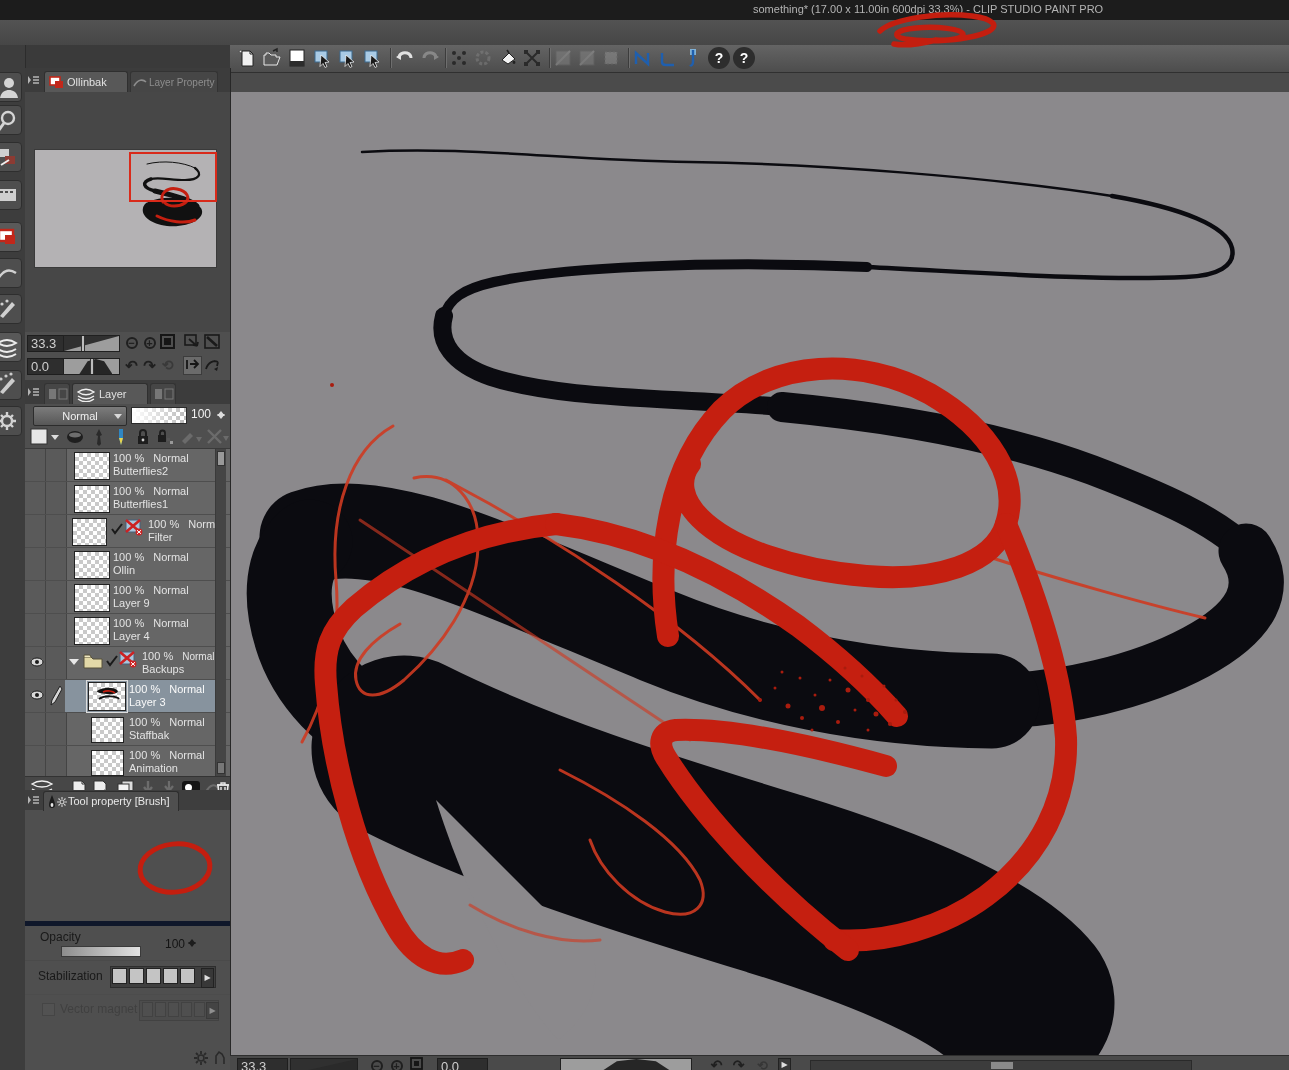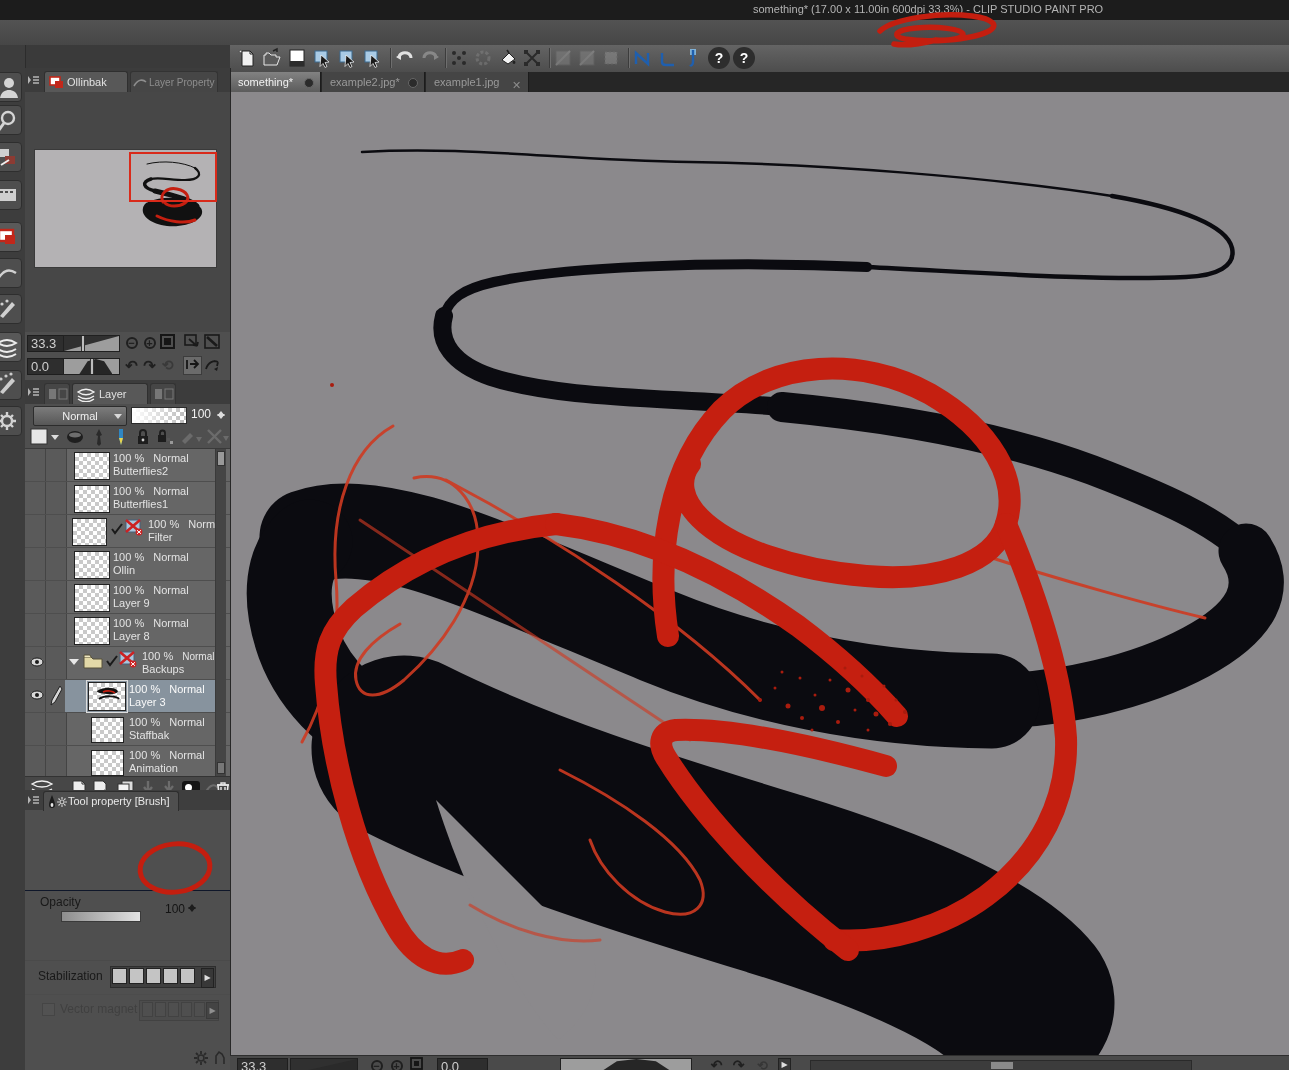--- a/index.html
+++ b/index.html
@@ -256,34 +256,20 @@
           <circle cx="18" cy="3" r="1.6" fill="#ccc"></circle>
         </svg></div>
     <div class="stub" style="top:361px"><svg viewBox="0 0 28 28">
           <circle cx="14" cy="14" r="5" fill="none" stroke="#d2d2d2" stroke-width="2.4"></circle>
           <g stroke="#d2d2d2" stroke-width="2.4">
             <path d="M14 5v4M14 19v4M5 14h4M19 14h4M8 8l3 3M20 8l-3 3M8 20l3-3M20 20l-3-3"></path>
           </g>
         </svg></div>
   </div>
 
-  <div class="abs tabbar">
-    <div class="abs doctab active" style="left:0;width:91px">
-      <span>something*</span>
-      <span class="tabdot" style="left:74px"></span>
-    </div>
-    <div class="abs doctab idle" style="left:92px;width:103px">
-      <span>example2.jpg*</span>
-      <span class="tabdot" style="left:86px"></span>
-    </div>
-    <div class="abs doctab idle" style="left:196px;width:103px">
-      <span>example1.jpg</span>
-      <span class="tabx" style="left:86px">✕</span>
-    </div>
-  </div>
 
   <div class="abs canvas">
     <svg width="1059" height="963" viewBox="230 92 1059 963">
 
       <g stroke="#0b0b10" fill="none" stroke-linecap="round" stroke-linejoin="round">
         <path d="M362,152 C470,146 560,160 690,162 C820,164 990,177 1112,196" stroke-width="2.5"></path>
         <path d="M1112,196 C1182,208 1227,226 1232,248 C1236,266 1217,276 1186,277 C1092,281 972,272 867,267" stroke-width="4.5"></path>
         <path d="M867,267 C705,260 557,268 494,282 C463,289 449,299 444,316" stroke-width="10"></path>
         <path d="M444,316 C437,342 453,364 491,377 C562,400 668,397 782,407" stroke-width="18"></path>
         <path d="M782,407 C898,418 1008,439 1092,470 C1160,496 1215,520 1246,551" stroke-width="30"></path>
@@ -542,21 +528,21 @@
 
       <div class="lrow" style="top:132px">
         <div class="thumb" style="left:49px;top:3px;width:34px;height:26px"></div>
         <span class="l1" style="left:88px;width:110px"><span>100 %</span><span class="modegap">Normal</span></span>
         <span class="l2" style="left:88px">Layer 9</span>
       </div>
 
       <div class="lrow" style="top:165px">
         <div class="thumb" style="left:49px;top:3px;width:34px;height:26px"></div>
         <span class="l1" style="left:88px;width:110px"><span>100 %</span><span class="modegap">Normal</span></span>
-        <span class="l2" style="left:88px">Layer 8</span>
+        <span class="l2" style="left:88px">Layer 4</span>
       </div>
 
       <div class="lrow" style="top:198px">
         <svg style="position:absolute;left:5px;top:10px" width="14" height="10" viewBox="0 0 14 10">
             <ellipse cx="7" cy="5" rx="6" ry="4" fill="#d8d8d8" stroke="#1c1c1c"></ellipse>
             <circle cx="7" cy="5" r="2" fill="#1c1c1c"></circle>
           </svg>
         <span class="tri" style="left:44px;top:12px"></span>
         <svg style="position:absolute;left:58px;top:6px" width="20" height="16" viewBox="0 0 20 16">
             <path d="M1 4h7l2 2h9v9H1z" fill="#e3d9a8" stroke="#56513a"></path>
@@ -668,21 +654,21 @@
             <g stroke="#cfcfcf" stroke-width="1.2">
               <path d="M5 0v2M5 8v2M0 5h2M8 5h2M1.5 1.5l1.4 1.4M8.5 1.5L7.1 2.9M1.5 8.5l1.4-1.4M8.5 8.5L7.1 7.1"></path>
             </g>
           </svg>
         <span>Tool property [Brush]</span>
       </div>
     </div>
 
 
 
-    <div class="abs" style="left:0;top:822px;width:205px;height:34px;border-top:1px solid #0f172a">
+    <div class="abs" style="left:0;top:853px;width:205px;height:34px;border-top:5px solid #0f172a">
       <span class="tprow-label" style="left:15px;top:4px">Opacity</span>
       <div class="tpslider" style="left:36px;top:20px;width:78px"></div>
       <span class="tpval" style="left:140px;top:11px">100</span>
       <div class="spin" style="left:163px;top:9px">
           <b class="up"></b>
           <b class="dn"></b>
         </div>
     </div>
 
 

